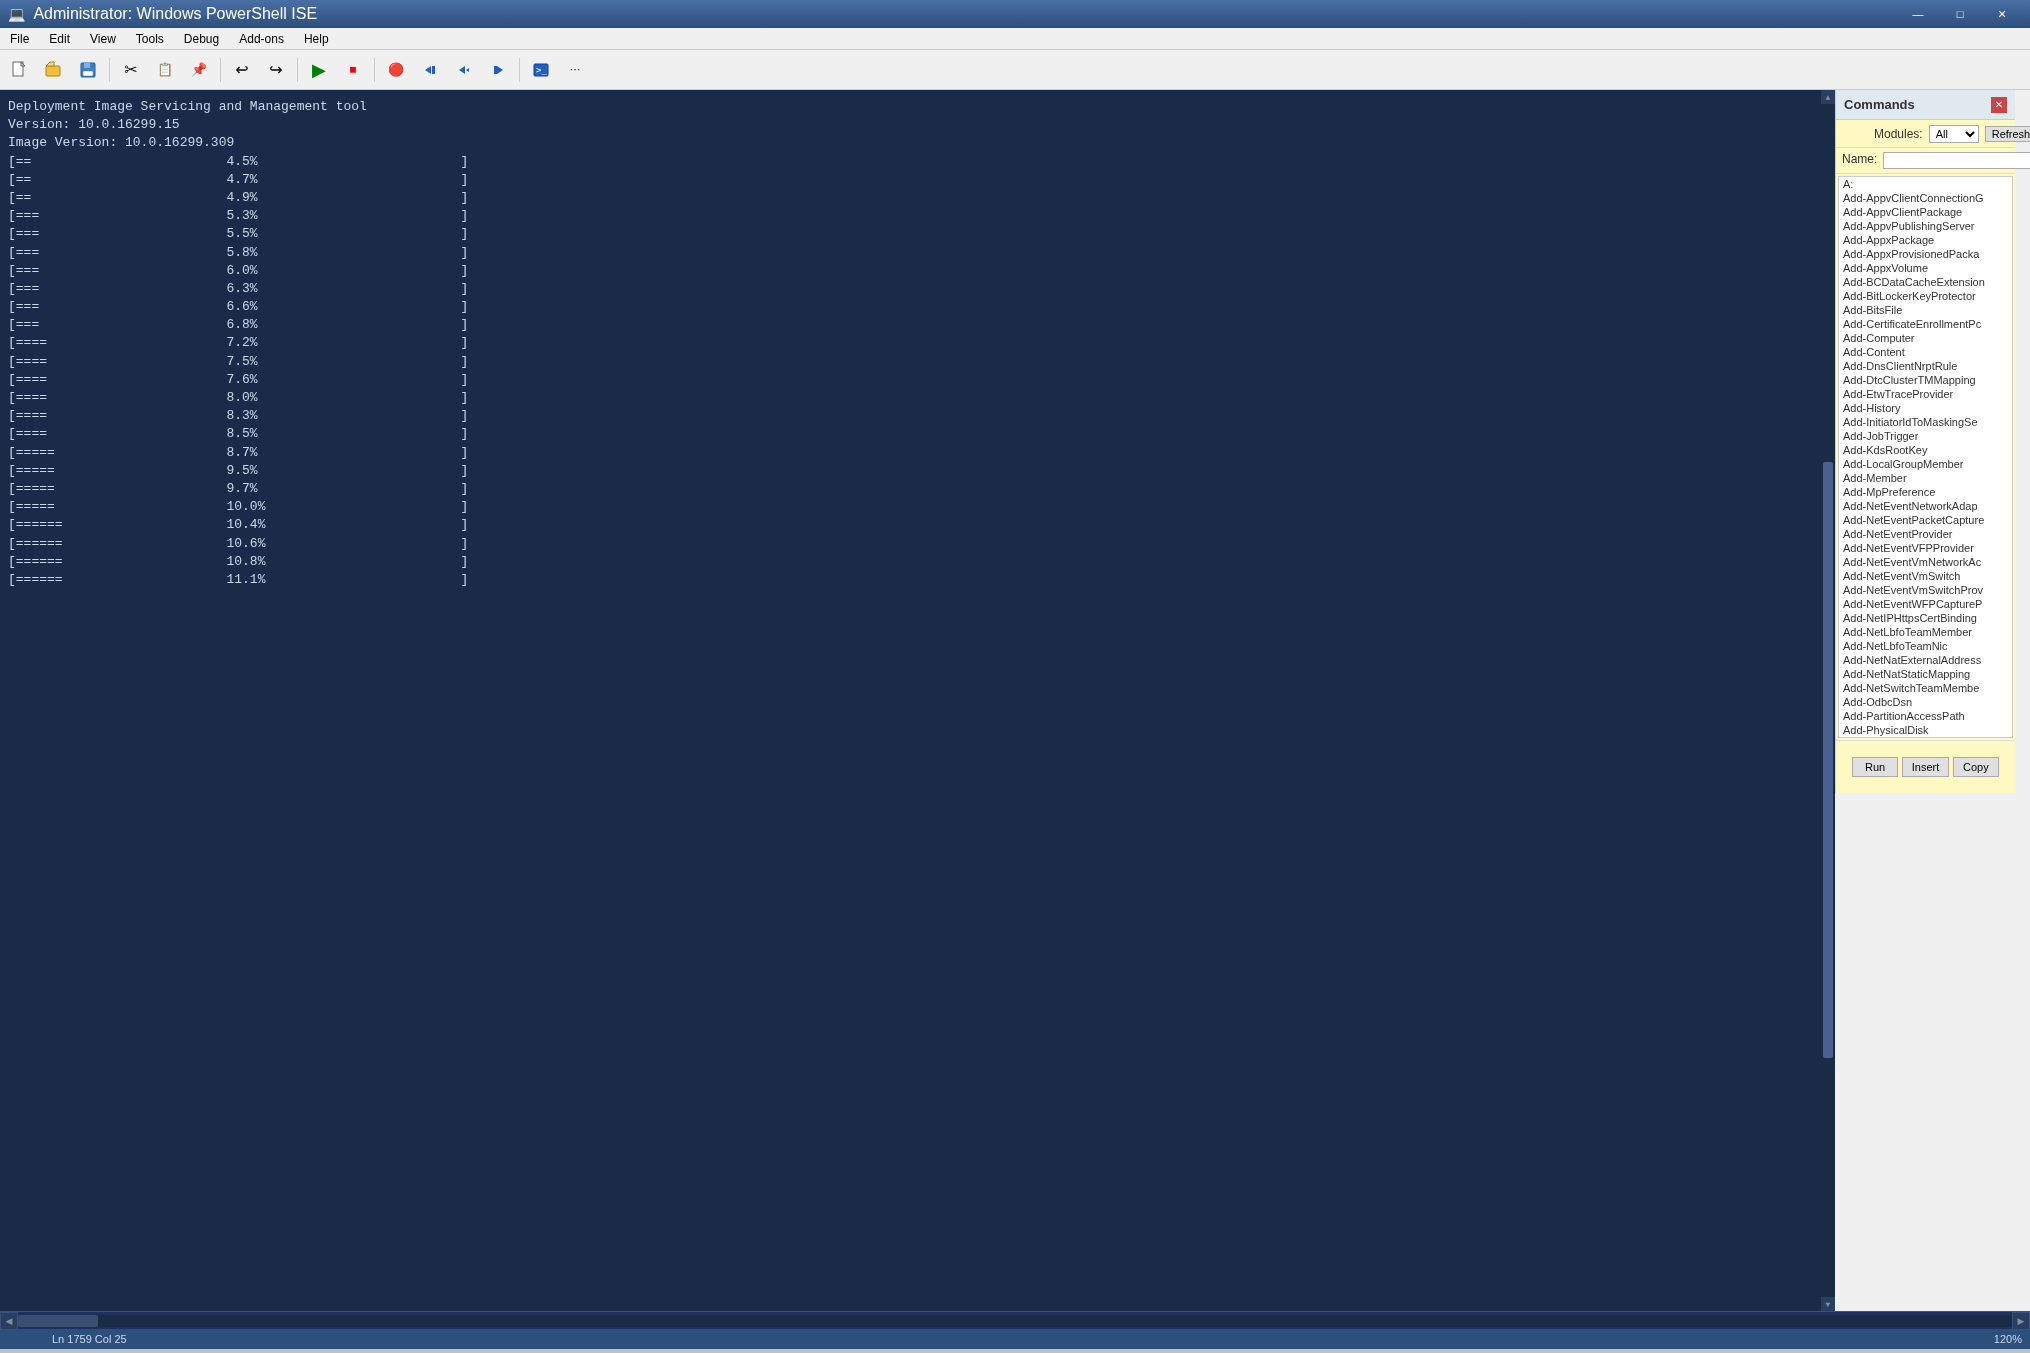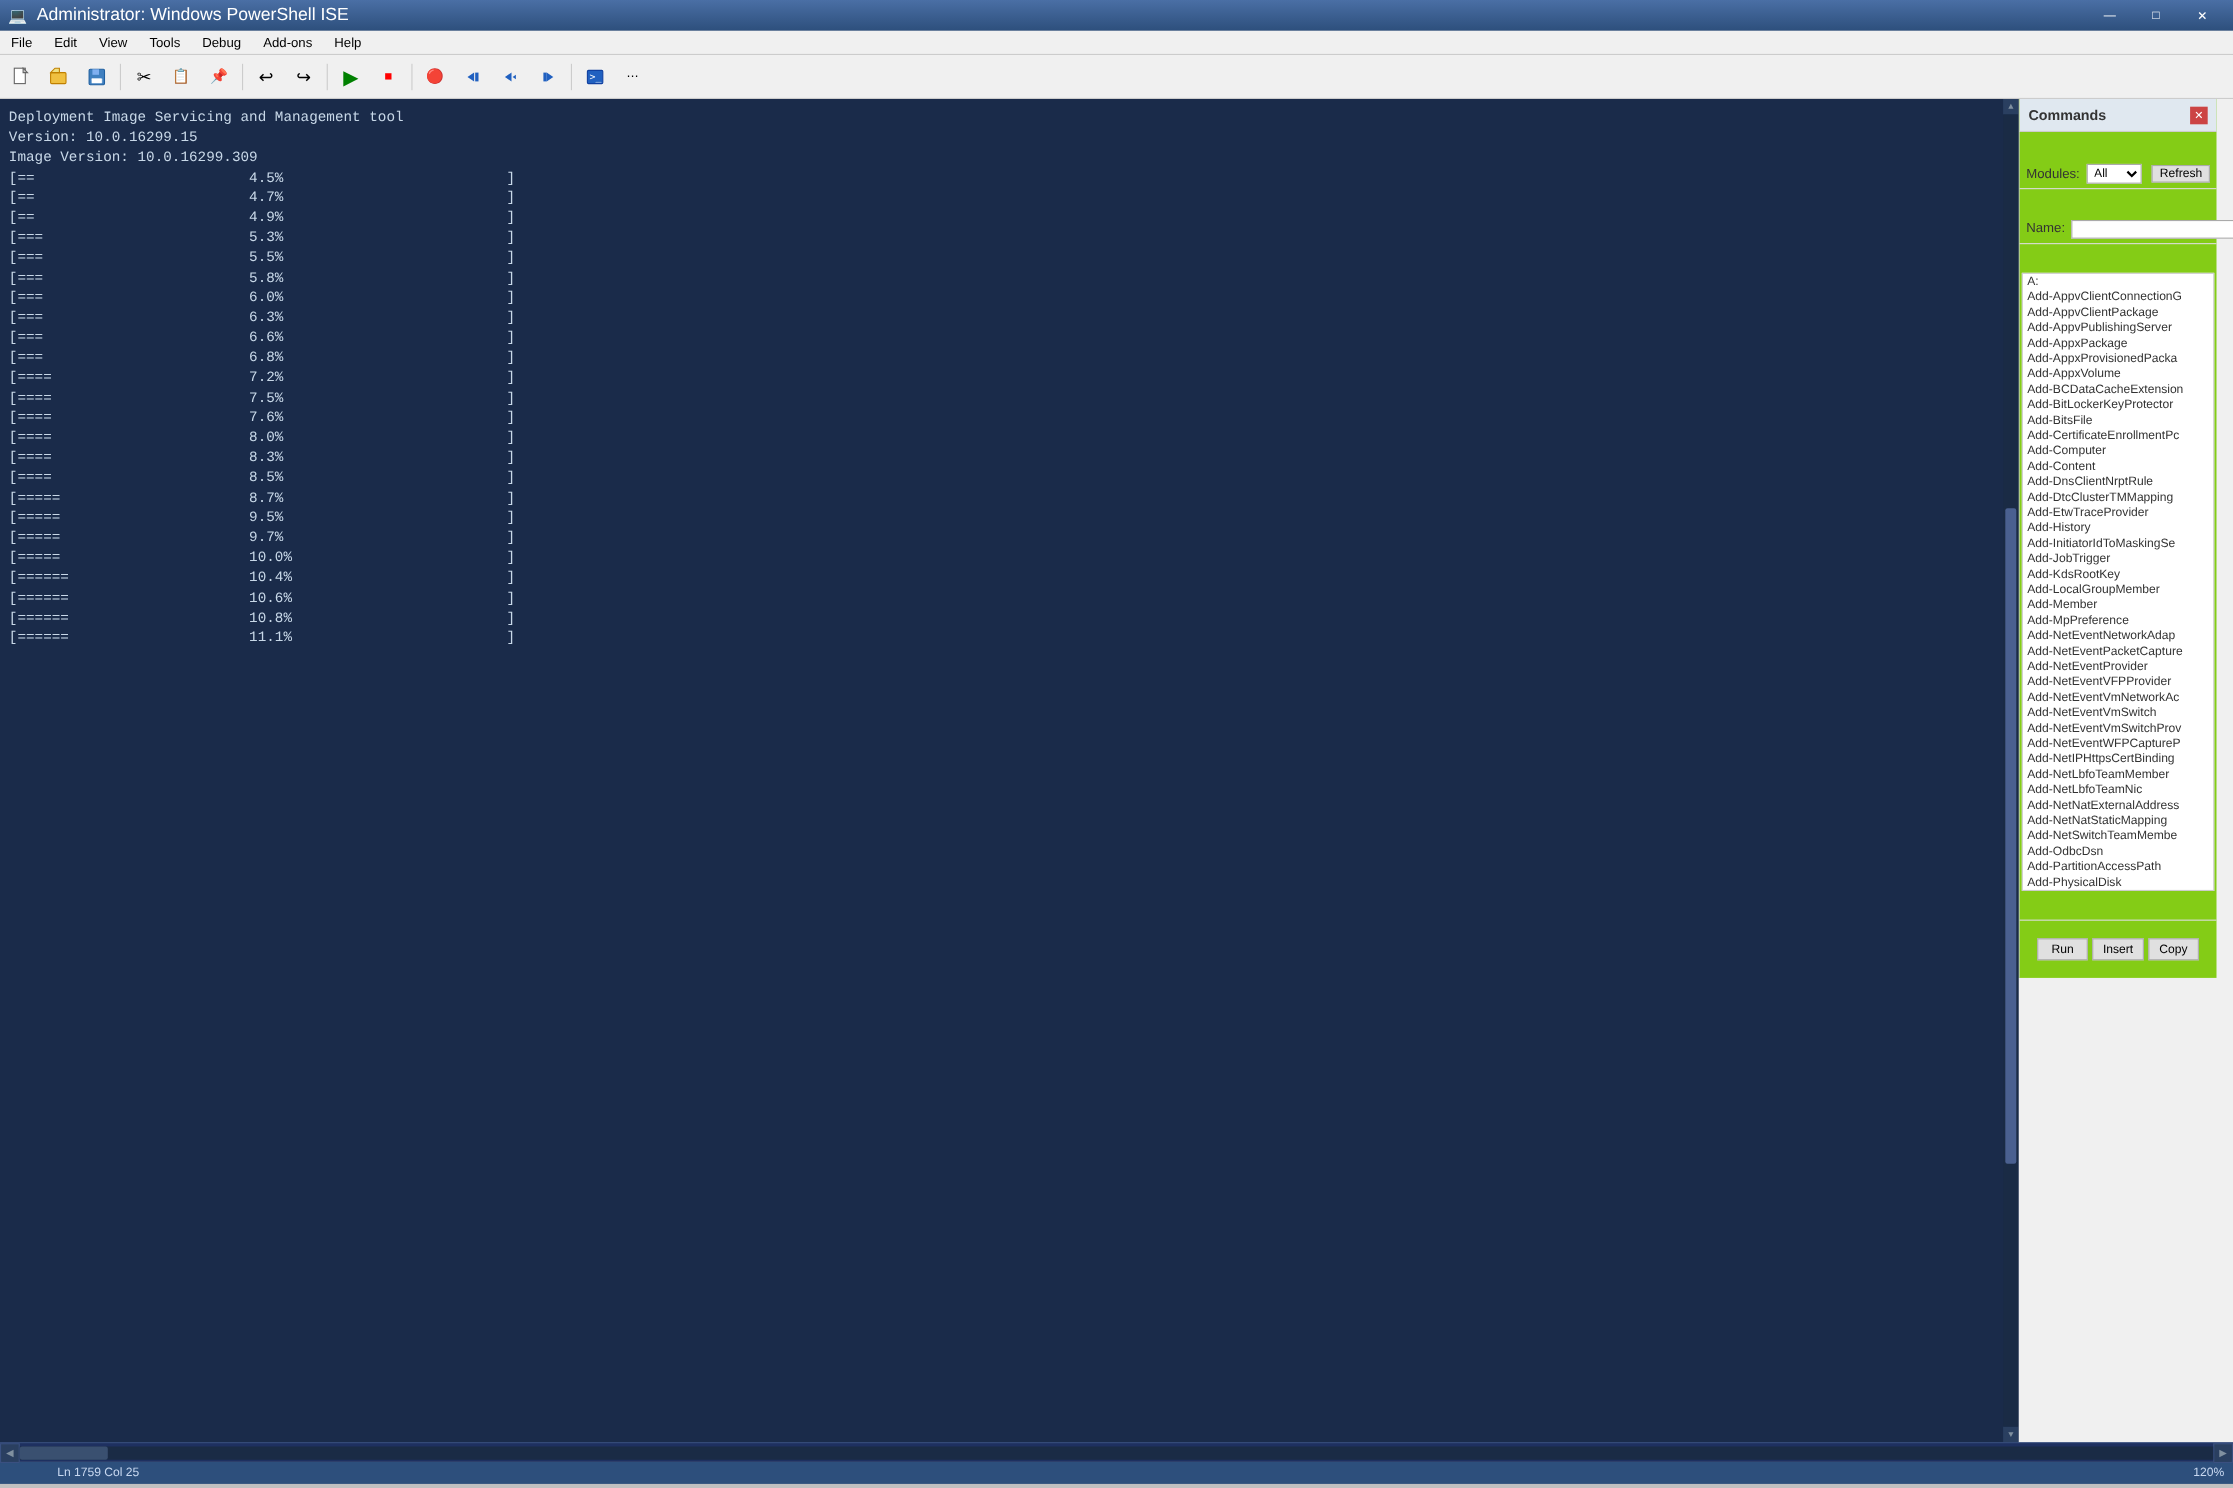--- a/index.html
+++ b/index.html
@@ -133,25 +133,24 @@
       background: #f0f0f0;
       height: 18px;
       display: flex;
       align-items: center;
       border-top: 1px solid #ccc;
     }
 
     
     #commands-panel {
       width: 180px;
-      background: #84cc16;
+      background: #fef9c3;
       border-left: 1px solid #ccc;
       display: flex;
       flex-direction: column;
-      gap: 24px;
     }
     #commands-header {
       background: #e0e8f0;
       padding: 4px 8px;
       display: flex;
       align-items: center;
       justify-content: space-between;
       border-bottom: 1px solid #ccc;
       height: 30px;
     }
@@ -176,20 +175,21 @@
       display: flex;
       align-items: center;
       padding: 4px 6px;
       gap: 6px;
       border-bottom: 1px solid #ddd;
       height: 28px;
     }
     #commands-modules-label {
       font-size: 12px;
       color: #333;
+      margin-left: 32px;
     }
     #modules-select {
       font-size: 11px;
       border: 1px solid #aaa;
       background: white;
       padding: 1px 2px;
       width: 50px;
     }
     #refresh-btn {
       font-size: 11px;

